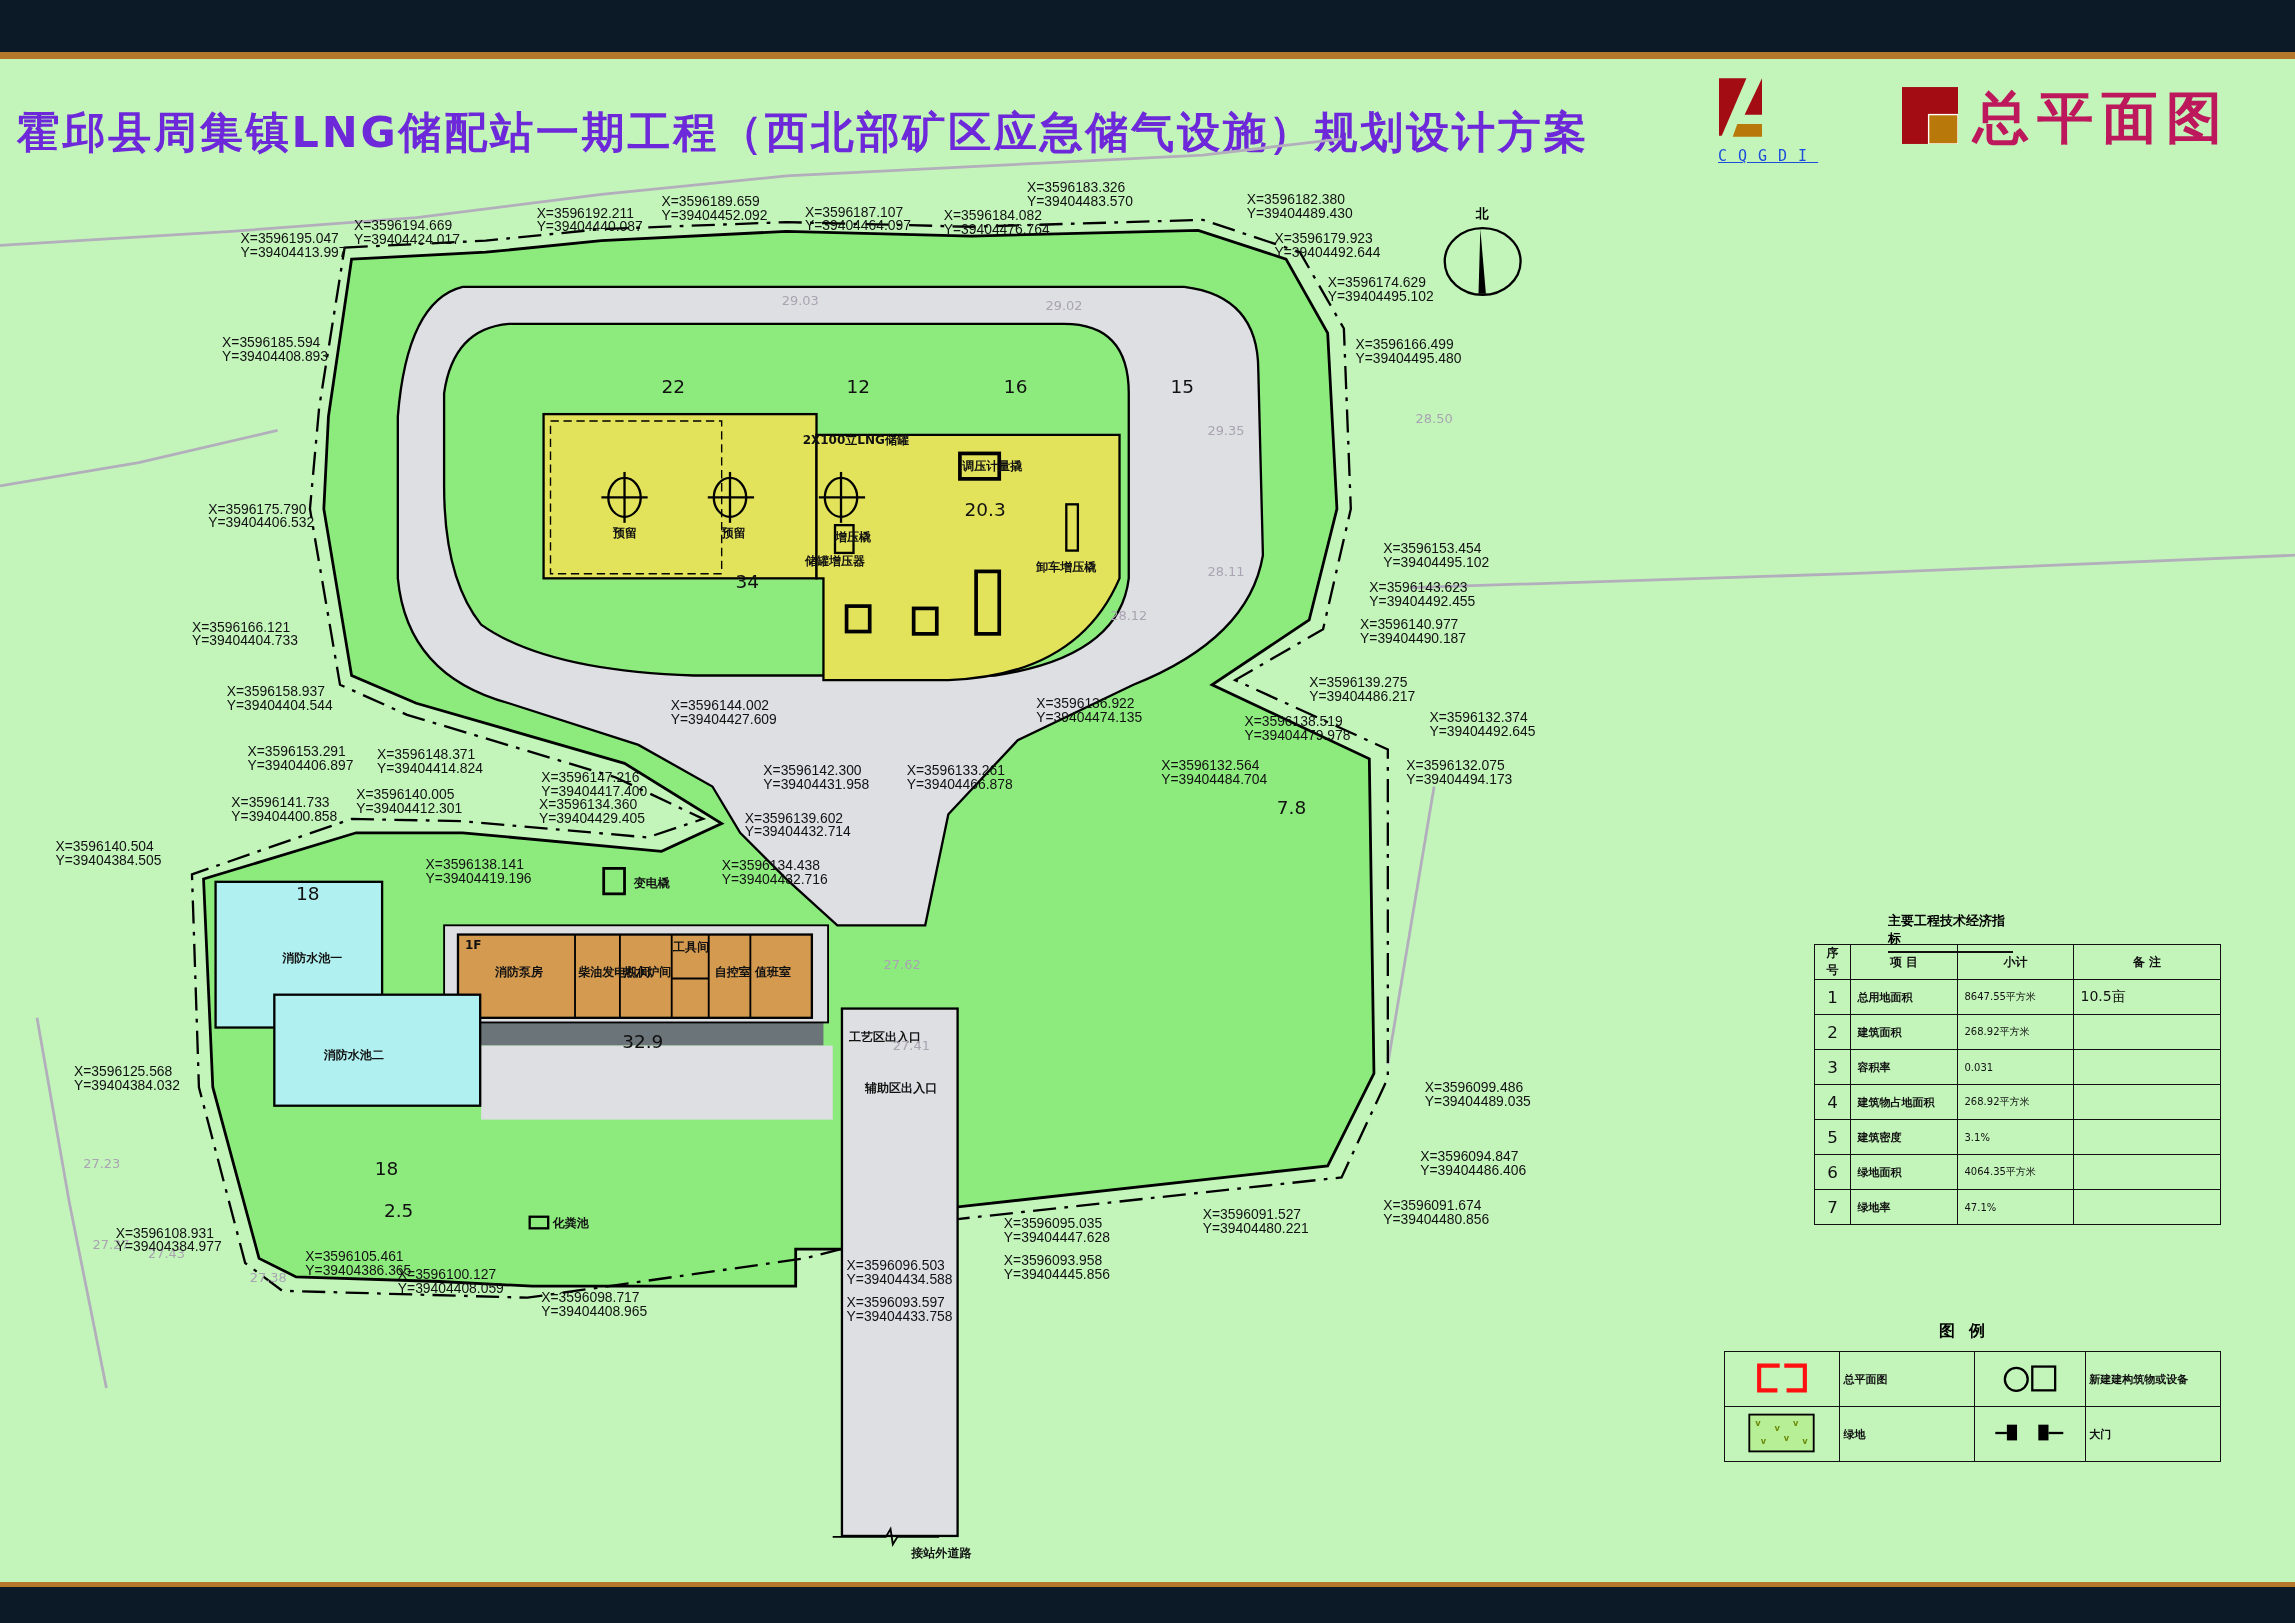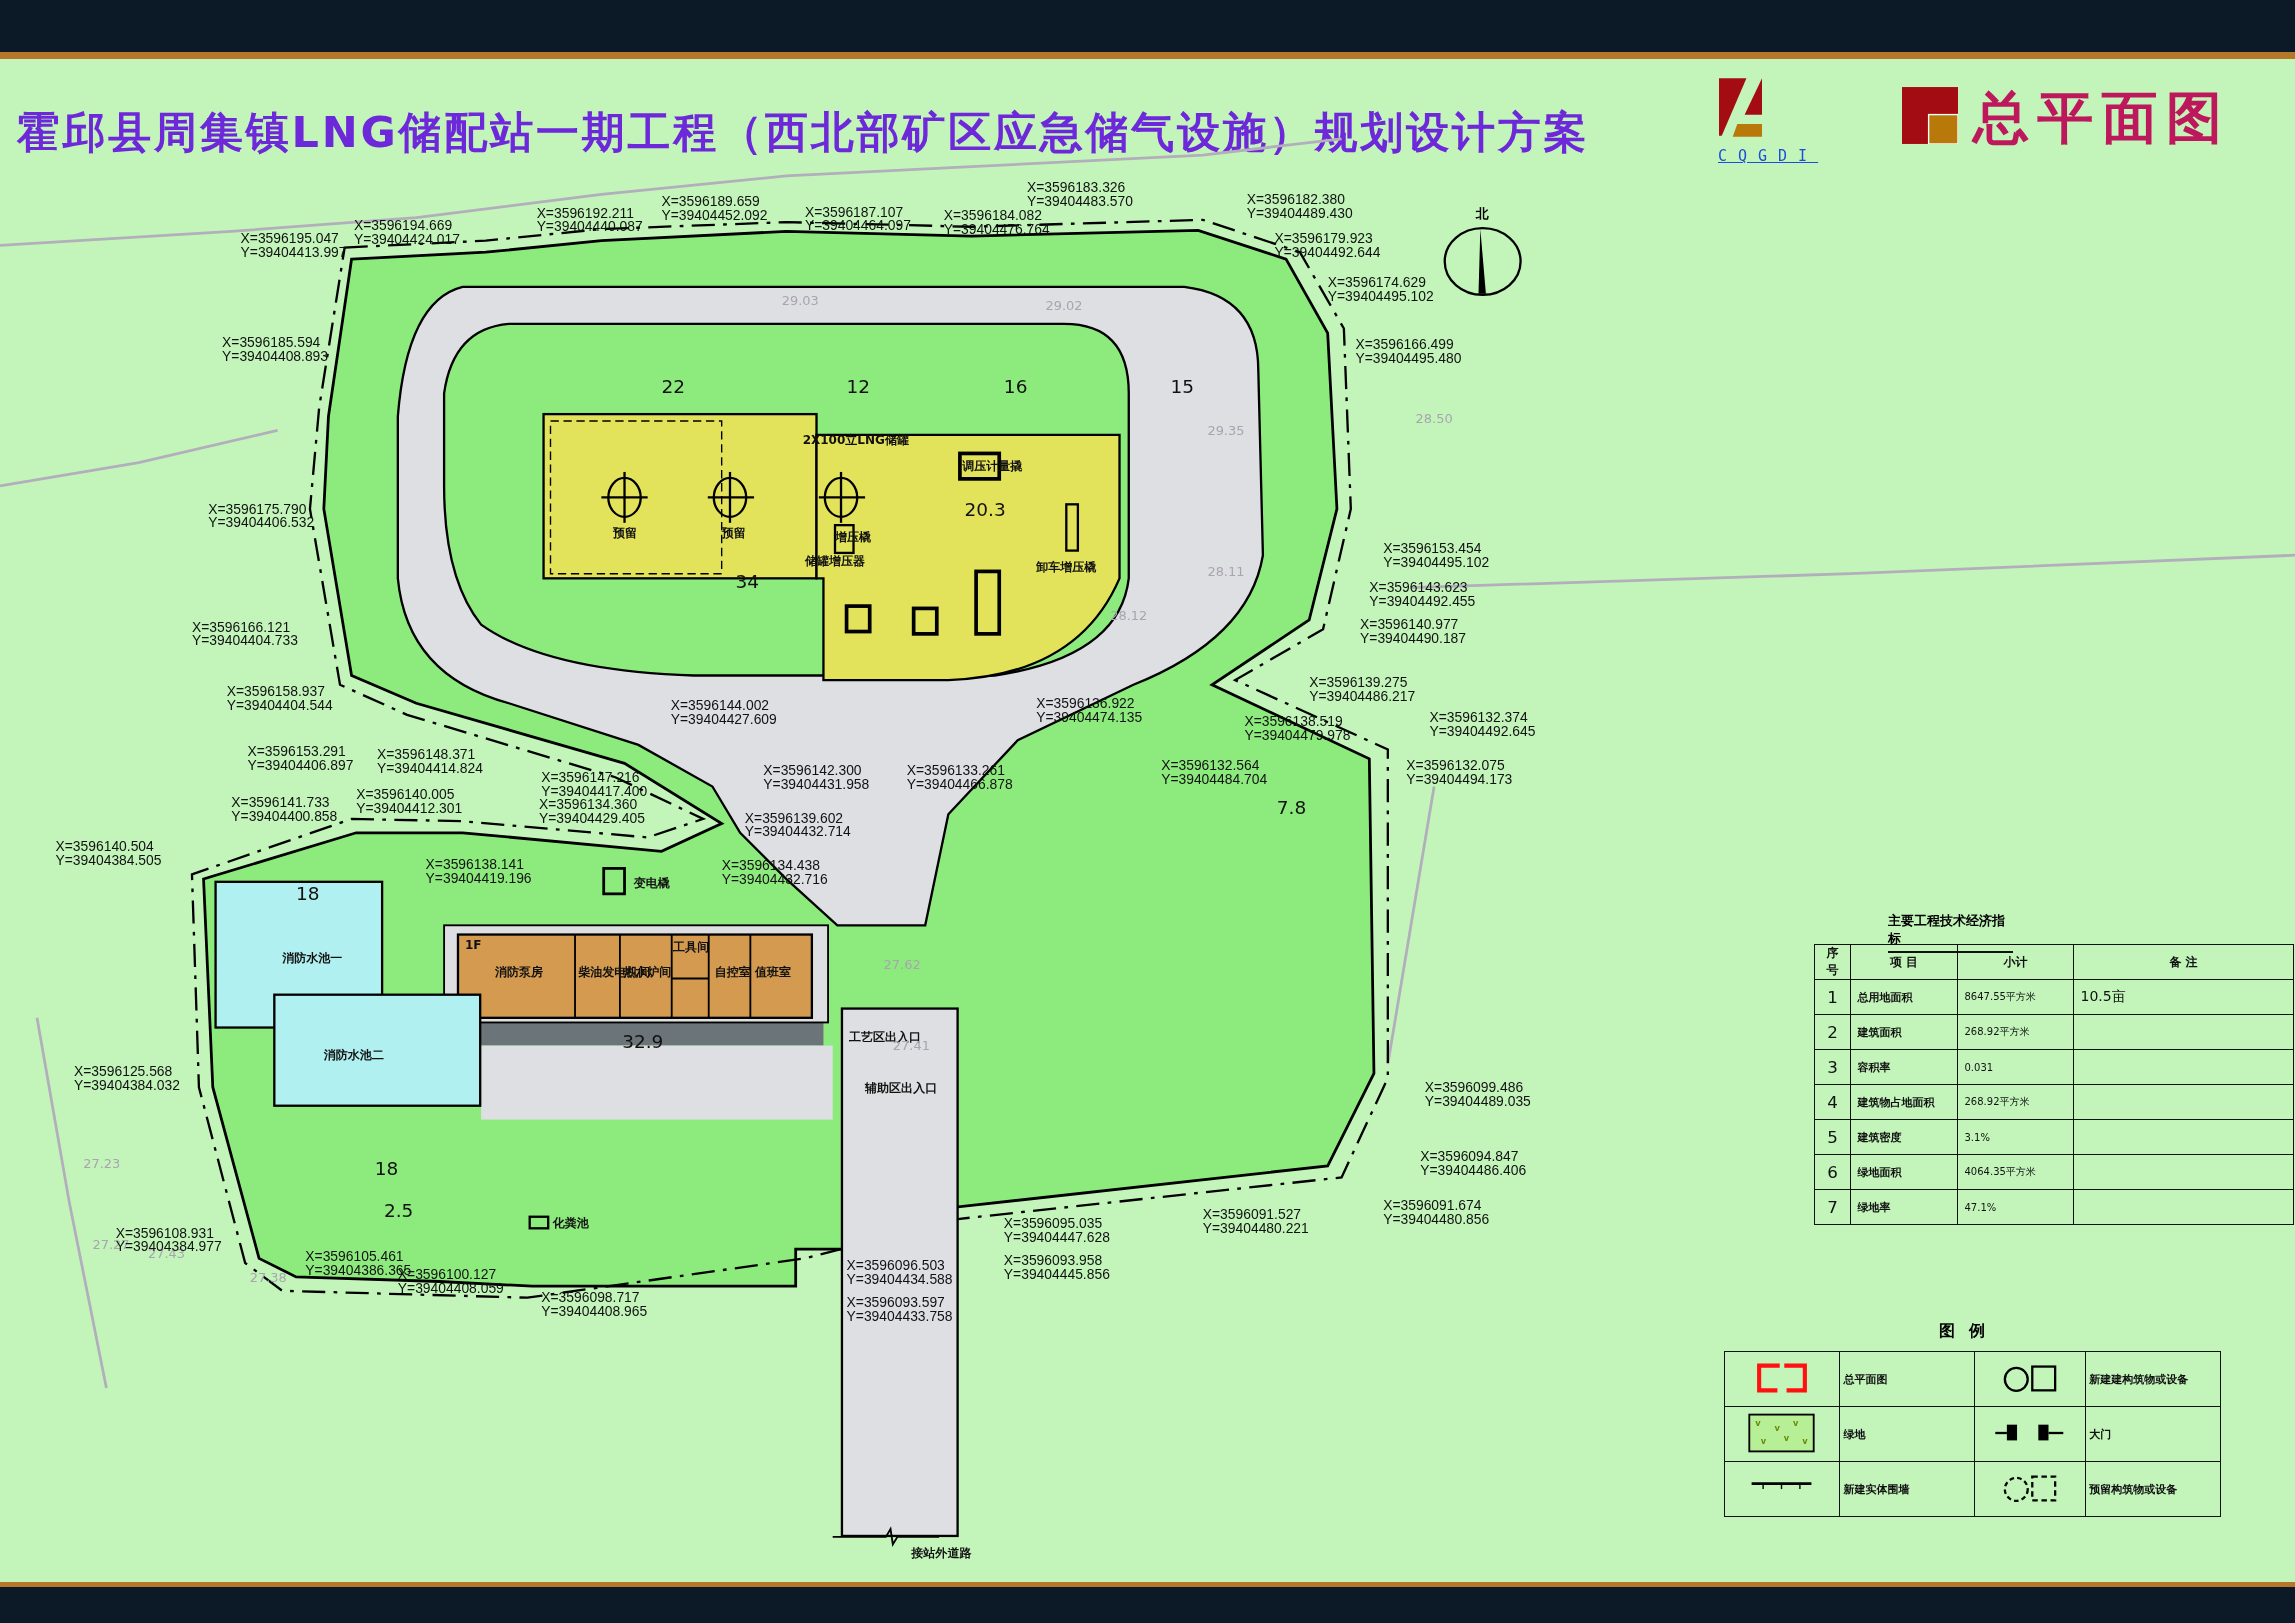--- a/index.html
+++ b/index.html
@@ -12,21 +12,21 @@
   .logo{position:absolute;left:1719px;top:78px;width:43px;height:59px;}
   .logo-text{position:absolute;left:1718px;top:147px;font-size:15px;letter-spacing:11px;color:#1d4ed8;font-family:"DejaVu Sans Mono",monospace;text-decoration:underline;}
   .plan-mark{position:absolute;left:1902px;top:87px;width:56px;height:57px;}
   .plan-title{position:absolute;left:1973px;top:81px;font-size:56px;font-weight:bold;color:#be185d;letter-spacing:8.3px;white-space:nowrap;}
   svg.plan{position:absolute;left:0;top:0;}
   .coord{font-family:"Liberation Sans Narrow","Liberation Sans",sans-serif;font-size:30px;fill:#111;}
   .dim{font-family:"DejaVu Sans",sans-serif;font-size:40px;fill:#111;}
   .lbl{font-family:"DejaVu Sans",sans-serif;font-size:26px;font-weight:bold;fill:#111;}
   .elev{font-family:"DejaVu Sans",sans-serif;font-size:28px;fill:#a9a3b2;}
   .tbl-title{position:absolute;left:1888px;top:912px;font-size:13px;font-weight:bold;border-bottom:2.8px double #111;padding-bottom:2.8px;width:125px;}
-  table.ind{position:absolute;left:1814px;top:944px;border-collapse:collapse;width:480px;}
+  table.ind{position:absolute;left:1814px;top:944px;border-collapse:collapse;width:407px;}
   table.ind td,table.ind th{border:0.9px solid #111;height:34px;font-size:14px;color:#111;padding:0 6.5px;text-align:left;}
   table.ind th{font-size:12px;font-weight:bold;text-align:center;}
   table.ind td.no{text-align:center;width:22px;font-size:16.7px;}
   table.ind td.item{font-size:11px;font-weight:bold;width:93px;font-family:Liberation Serif, serif;}
   table.ind td.val{width:102px;font-size:10px;}
   .leg-title{position:absolute;left:1939px;top:1321px;font-size:16px;font-weight:bold;letter-spacing:14px;}
   table.leg{position:absolute;left:1724px;top:1351px;border-collapse:collapse;width:497px;}
   table.leg td{border:0.9px solid #111;height:54px;font-size:11px;font-weight:bold;color:#111;padding:0 3.7px;}
   table.leg td.sym{width:97px;text-align:center;}
   table.leg td.sym2{width:93px;text-align:center;}
@@ -368,36 +368,18 @@
     <td class="sym2">
       <svg width="74" height="28" viewBox="0 0 160 60">
             <line x1="5" y1="30" x2="30" y2="30" stroke="#000" stroke-width="5"></line>
             <rect x="30" y="12" width="22" height="34" fill="#000"></rect>
             <rect x="98" y="12" width="22" height="34" fill="#000"></rect>
             <line x1="120" y1="30" x2="152" y2="30" stroke="#000" stroke-width="5"></line>
           </svg>
     </td>
     <td class="txt">大门</td>
   </tr>
-  <tr>
-    <td class="sym">
-      <svg width="69" height="18.5" viewBox="0 0 150 40">
-            <line x1="10" y1="12" x2="140" y2="12" stroke="#000" stroke-width="6"></line>
-            <line x1="35" y1="12" x2="35" y2="24" stroke="#000" stroke-width="3"></line>
-            <line x1="75" y1="12" x2="75" y2="24" stroke="#000" stroke-width="3"></line>
-            <line x1="115" y1="12" x2="115" y2="24" stroke="#000" stroke-width="3"></line>
-          </svg>
-    </td>
-    <td class="txt">新建实体围墙</td>
-    <td class="sym2">
-      <svg width="56" height="32" viewBox="0 0 120 70">
-            <circle cx="30" cy="38" r="25" fill="none" stroke="#000" stroke-width="5" stroke-dasharray="10,7"></circle>
-            <rect x="65" y="10" width="50" height="52" fill="none" stroke="#000" stroke-width="5" stroke-dasharray="12,8"></rect>
-          </svg>
-    </td>
-    <td class="txt">预留构筑物或设备</td>
-  </tr>
 </tbody>
   </table>
 
 <div class="band-bot-line"></div>
 <div class="band-bot"></div>
 
 
 </body></html>

